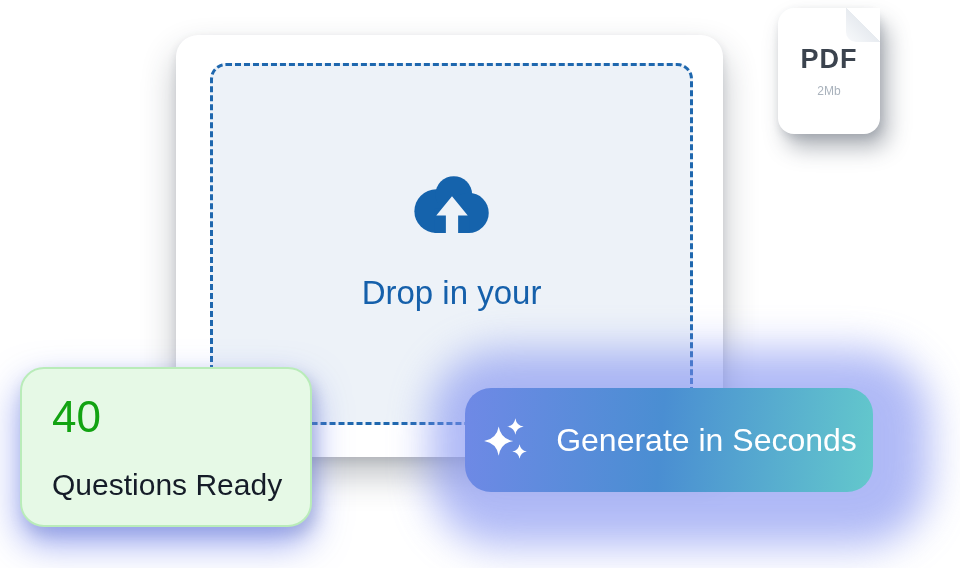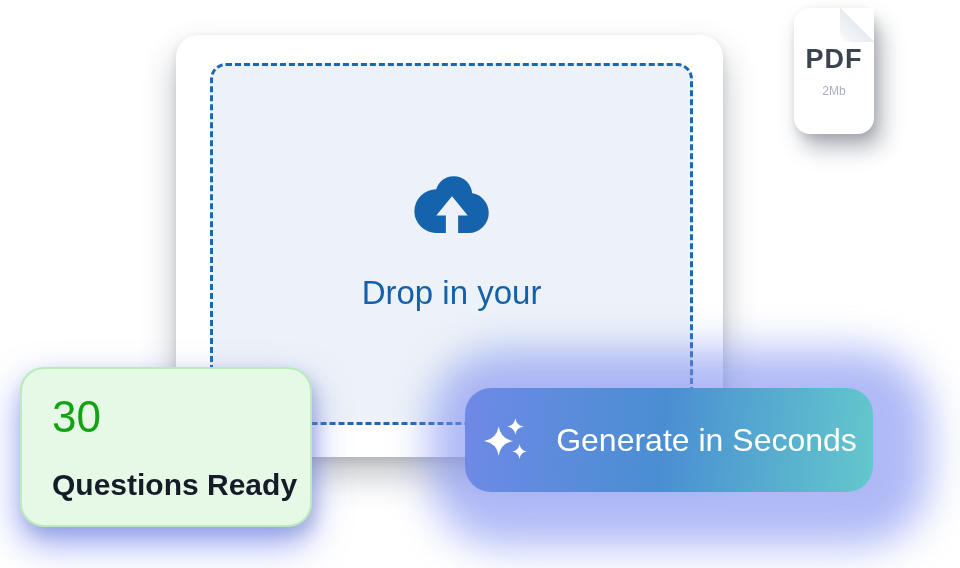--- a/index.html
+++ b/index.html
@@ -27,25 +27,24 @@
   }
   .cloud-wrap{width:84px;height:72px;}
   .drop-title{
     text-align:center;
     color:var(--blue-text);
     font-size:33px;font-weight:500;line-height:52px;
   }
 
   
   .pdf-badge{
-    position:absolute;left:778px;top:8px;width:80px;height:126px;
+    position:absolute;left:778px;top:8px;width:102px;height:126px;
     background:#ffffff;border-radius:16px;
     box-shadow:8px 14px 22px rgba(52,62,78,.38), 2px 4px 8px rgba(52,62,78,.16);
     text-align:center;
-    margin-left:16px;
   }
   .pdf-fold{
     position:absolute;top:0;right:0;width:34px;height:34px;
     border-bottom-left-radius:10px;
     background:linear-gradient(to bottom left,#ffffff 0%,#ffffff 49%,#e7ebf0 50%,#f8fafc 100%);
   }
   .pdf-label{
     margin-top:36px;
     font-size:27px;font-weight:bold;color:#3b434e;letter-spacing:1px;
   }
@@ -72,21 +71,21 @@
     box-shadow:0 16px 36px rgba(122,139,238,.78), 4px 8px 14px rgba(95,108,130,.28);
     padding:24px 0 0 30px;
     box-sizing:border-box;
   }
   .q-count{
     font-size:44px;font-weight:500;line-height:48px;
     color:var(--count-green);
   }
   .q-label{
     margin-top:27px;
-    font-size:30px;font-weight:700;color:#151c28;
+    font-size:30px;font-weight:400;color:#151c28;
   }
 
   
   .generate-btn{
     position:absolute;left:465px;top:388px;width:408px;height:104px;
     border-radius:26px;border:none;cursor:pointer;
     background:linear-gradient(95deg,var(--grad-start) 0%,var(--grad-mid) 48%,var(--grad-end) 100%);
     display:flex;align-items:center;justify-content:center;gap:25px;
   }
   .generate-label{
@@ -121,21 +120,21 @@
 
   <div class="pdf-badge">
     <div class="pdf-fold"></div>
     <div class="pdf-label">PDF</div>
     <div class="pdf-size">2Mb</div>
   </div>
 
   <div class="btn-glow"></div>
 
   <div class="questions-card">
-    <div class="q-count">30</div>
+    <div class="q-count">40</div>
     <div class="q-label">Questions Ready</div>
   </div>
 
   <button class="generate-btn">
     <span class="sparkles-wrap">
       <svg width="50" height="52" viewBox="0 0 48 48" xmlns="http://www.w3.org/2000/svg" fill="#ffffff">
         <path d="M17,11 Q19,23 31,25 Q19,27 17,39 Q15,27 3,25 Q15,23 17,11 Z"></path>
         <path d="M33,3 Q34,10 41,11 Q34,12 33,19 Q32,12 25,11 Q32,10 33,3 Z"></path>
         <path d="M37,28 Q38,34 44,35 Q38,36 37,42 Q36,36 30,35 Q36,34 37,28 Z"></path>
       </svg>

